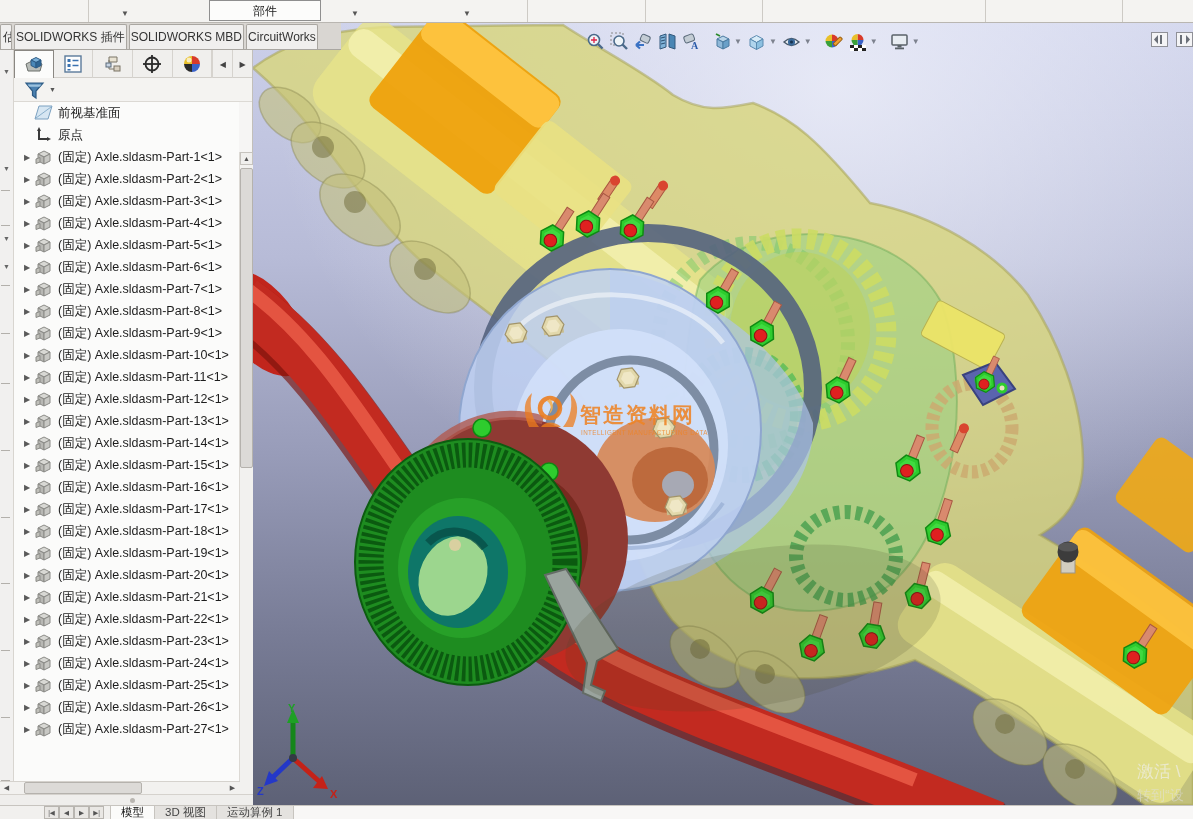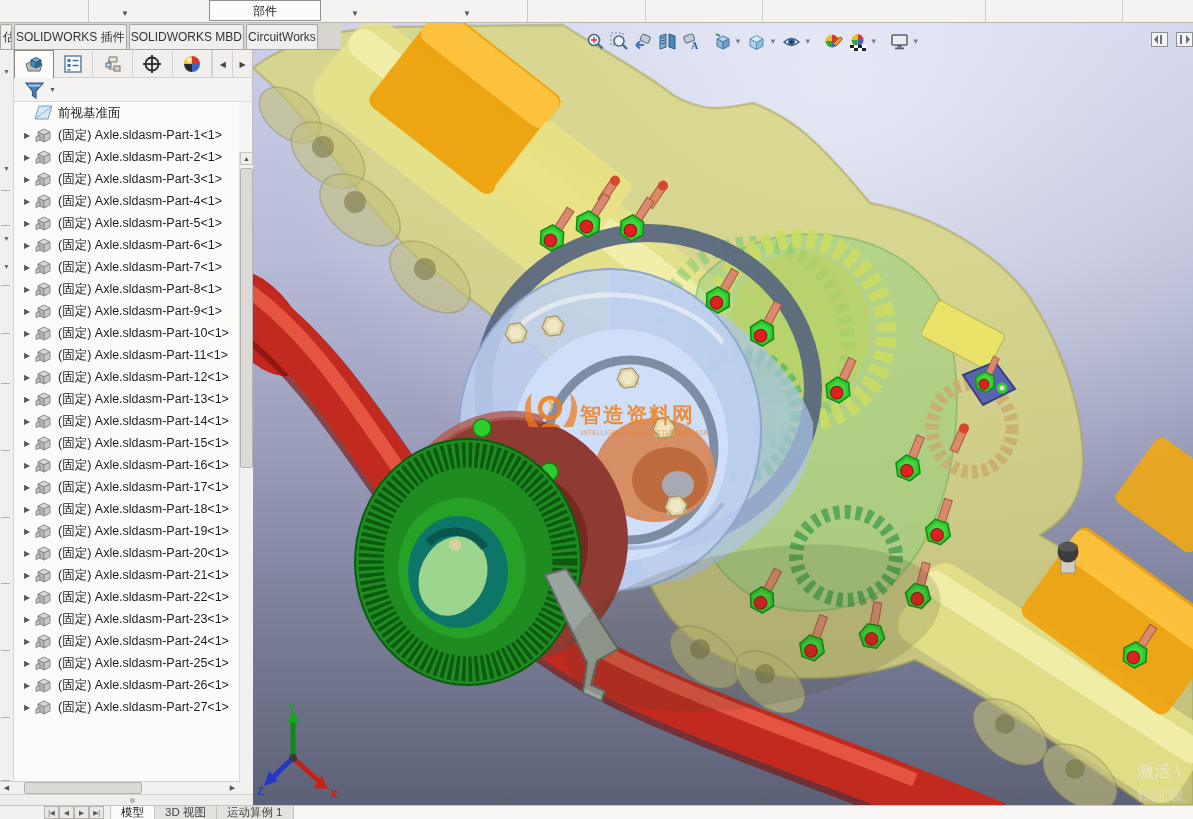--- a/index.html
+++ b/index.html
@@ -521,20 +521,29 @@
           <span class="noexp"></span>
           <svg class="ticon" viewBox="0 0 20 18">
             <polygon points="5,2 18,2 14,15 1,15" fill="#cfe2f0" fill-opacity=".85" stroke="#7aa0c0"></polygon>
             <line x1="17" y1="3" x2="2" y2="14" stroke="#8ab0cc"></line>
           </svg>
           <span>前视基准面</span>
         </div>
 
 
       </div>
+    <div class="trow">
+      <span class="noexp"></span>
+      <svg class="ticon" viewBox="0 0 20 18">
+        <path d="M5,3 V13 H15" fill="none" stroke="#3a3a3a" stroke-width="2"></path>
+        <polygon points="5,1 3,5 7,5" fill="#3a3a3a"></polygon>
+          <polygon points="17,13 13,11 13,15" fill="#3a3a3a"></polygon>
+      </svg>
+      <span>原点</span>
+    </div>
     <div>
 
         <div class="trow">
           <span class="exp">▶</span>
           <svg class="ticon" viewBox="0 0 20 18">
             <polygon points="4,6 10,3 16,6 10,9" fill="#d8d8d4" stroke="#8a8a86"></polygon>
             <polygon points="4,6 10,9 10,16 4,13" fill="#b8b8b4" stroke="#8a8a86"></polygon>
             <polygon points="16,6 10,9 10,16 16,13" fill="#c8c8c4" stroke="#8a8a86"></polygon>
             <polygon points="2,11 6,9.5 6,14 2,15.5" fill="#c0c0ba" stroke="#8a8a86"></polygon>
           </svg>

